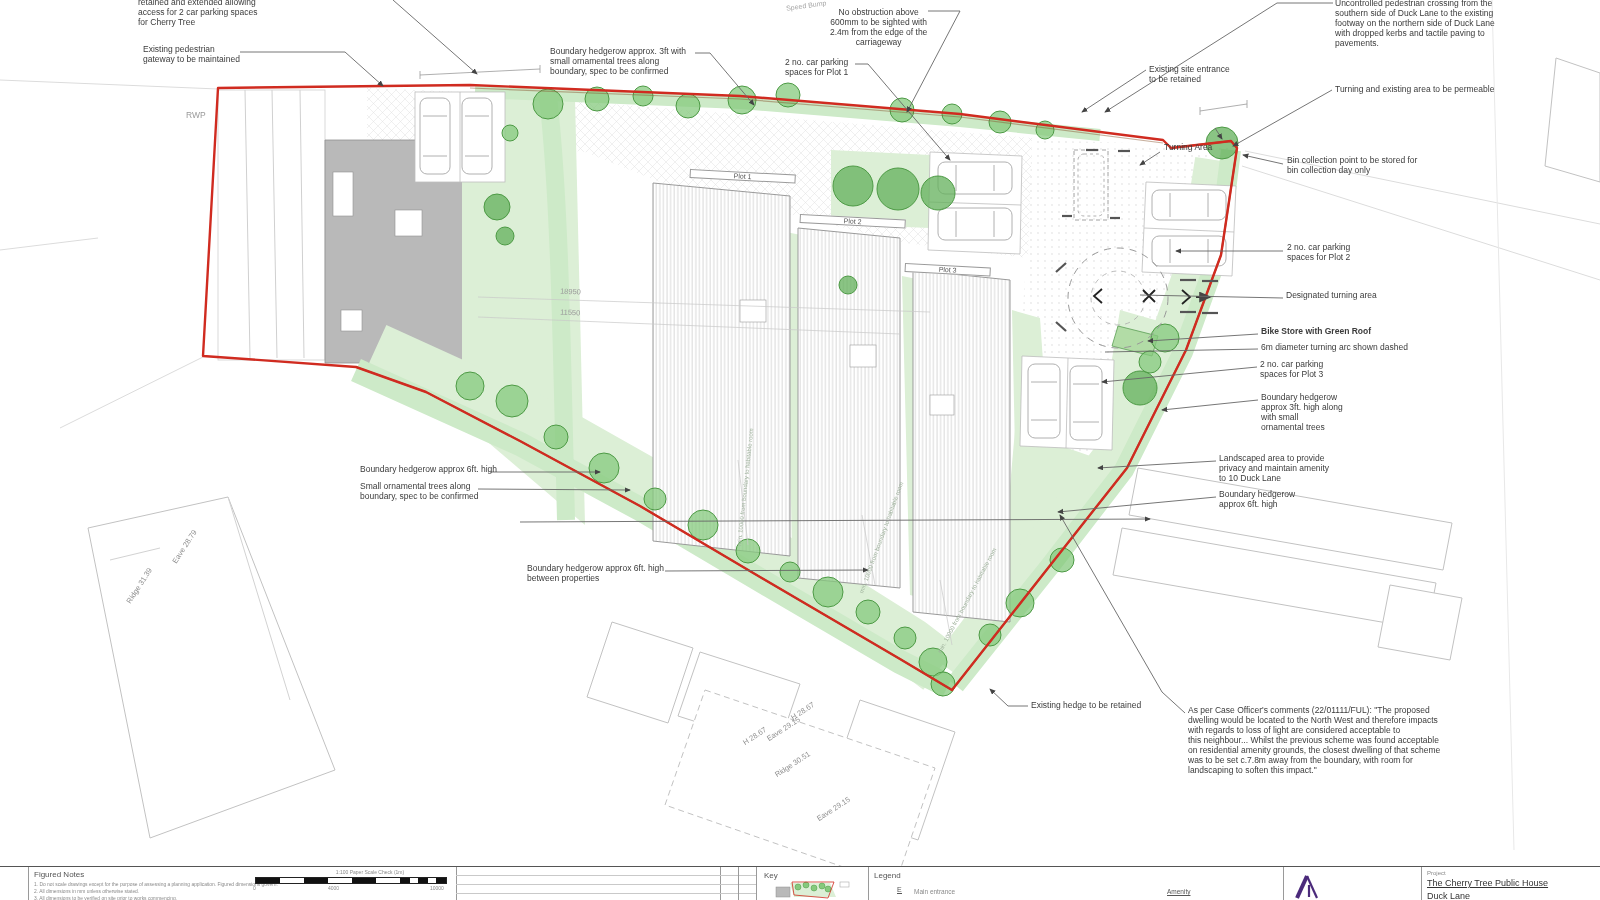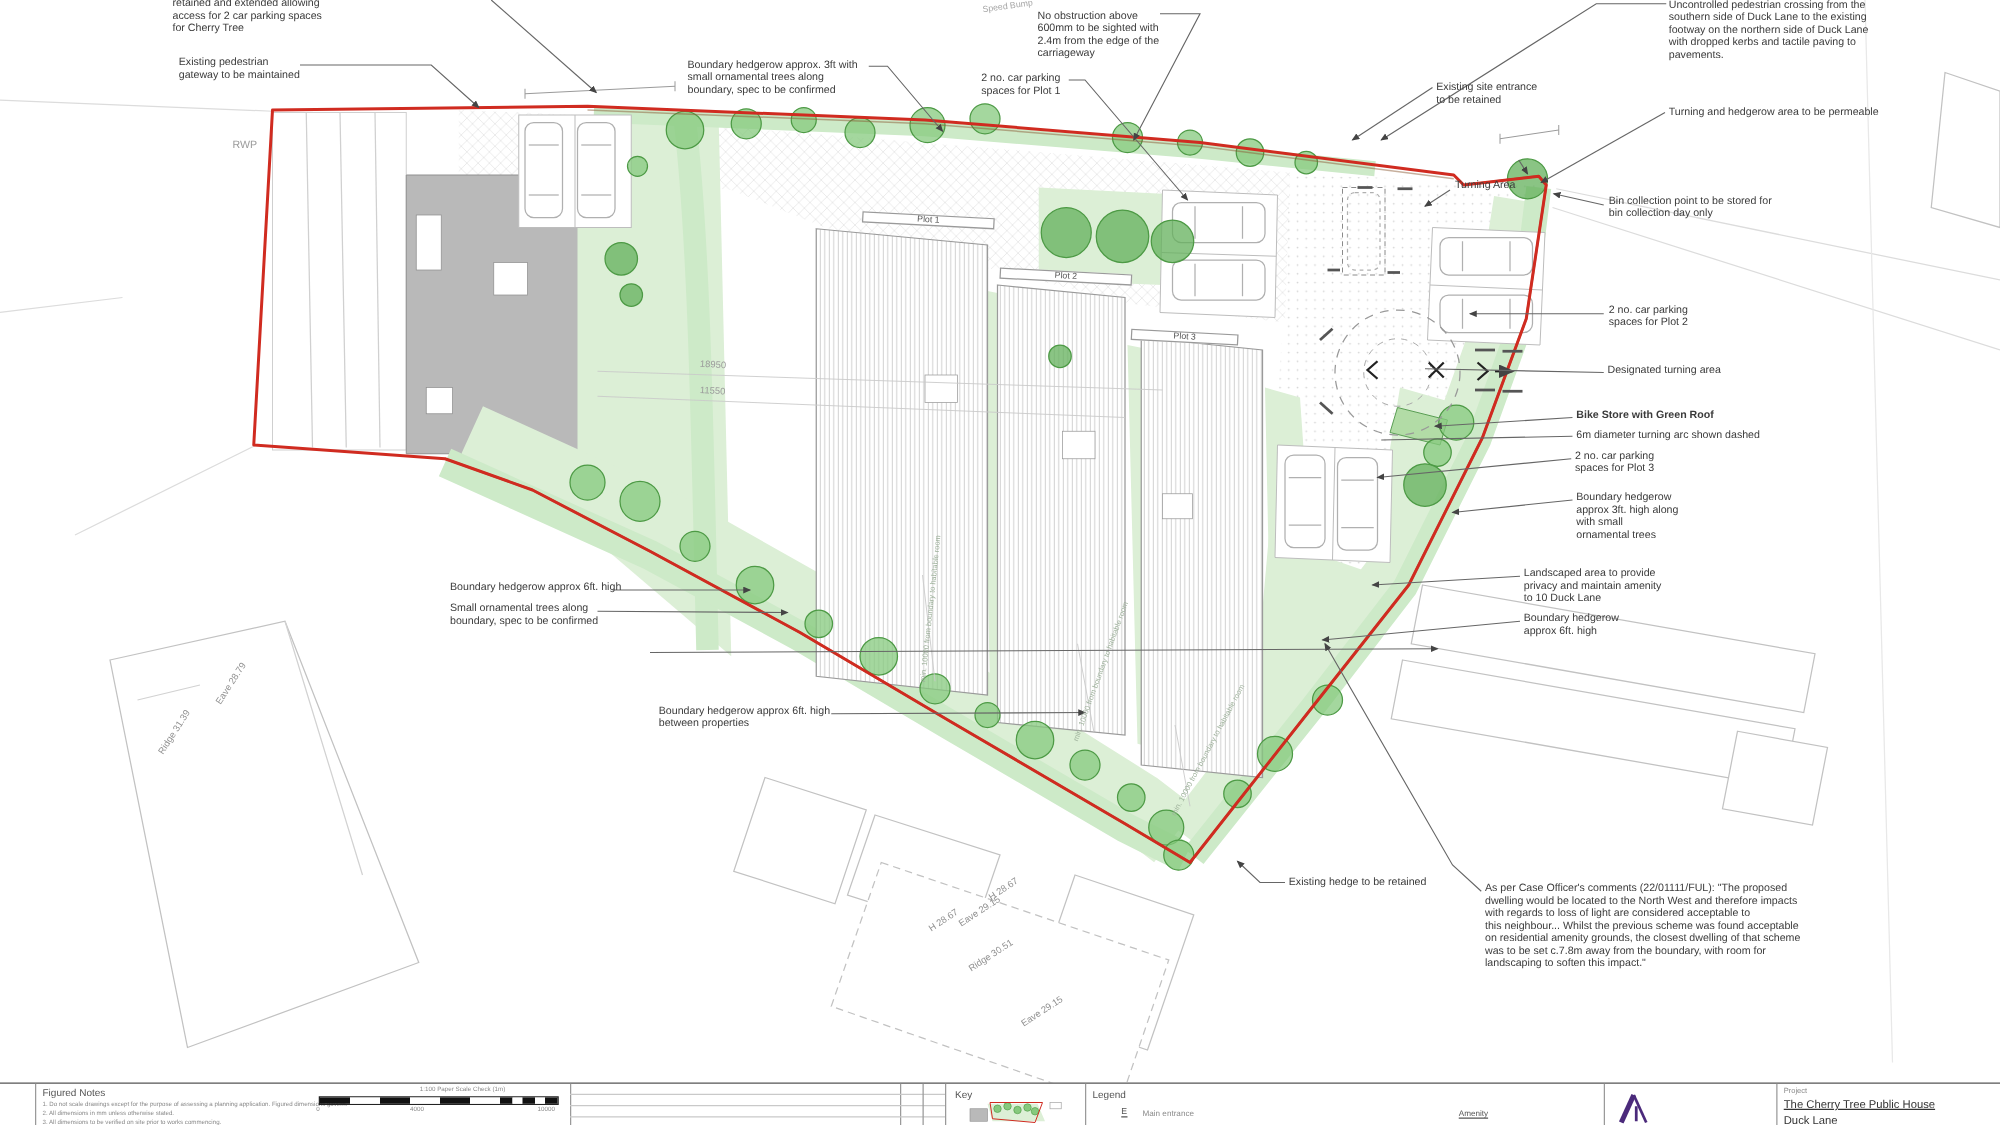--- a/index.html
+++ b/index.html
@@ -261,34 +261,34 @@
 </svg>
 
 <div class="note" style="left:138px;top:-3px;">retained and extended allowing
 access for 2 car parking spaces
 for Cherry Tree</div>
 <div class="note" style="left:143px;top:44px;">Existing pedestrian
 gateway to be maintained</div>
 <div class="note" style="left:550px;top:46px;">Boundary hedgerow approx. 3ft with
 small ornamental trees along
 boundary, spec to be confirmed</div>
-<div class="note" style="left:830px;top:7px;">No obstruction above
+<div class="note" style="left:830px;top:7px;text-align:center;">No obstruction above
 600mm to be sighted with
 2.4m from the edge of the
 carriageway</div>
 <div class="note" style="left:785px;top:57px;">2 no. car parking
 spaces for Plot 1</div>
 <div class="note" style="left:1335px;top:-2px;">Uncontrolled pedestrian crossing from the
 southern side of Duck Lane to the existing
 footway on the northern side of Duck Lane
 with dropped kerbs and tactile paving to
 pavements.</div>
 <div class="note" style="left:1149px;top:64px;">Existing site entrance
 to be retained</div>
-<div class="note" style="left:1335px;top:84px;">Turning and hedgerow area to be permeable</div>
+<div class="note" style="left:1335px;top:84px;">Turning and existing area to be permeable</div>
 <div class="note" style="left:1287px;top:155px;">Bin collection point to be stored for
 bin collection day only</div>
 <div class="note" style="left:1287px;top:242px;">2 no. car parking
 spaces for Plot 2</div>
 <div class="note" style="left:1286px;top:290px;">Designated turning area</div>
 <div class="note" style="left:1261px;top:326px;font-weight:bold;">Bike Store with Green Roof</div>
 <div class="note" style="left:1261px;top:342px;">6m diameter turning arc shown dashed</div>
 <div class="note" style="left:1260px;top:359px;">2 no. car parking
 spaces for Plot 3</div>
 <div class="note" style="left:1261px;top:392px;">Boundary hedgerow

